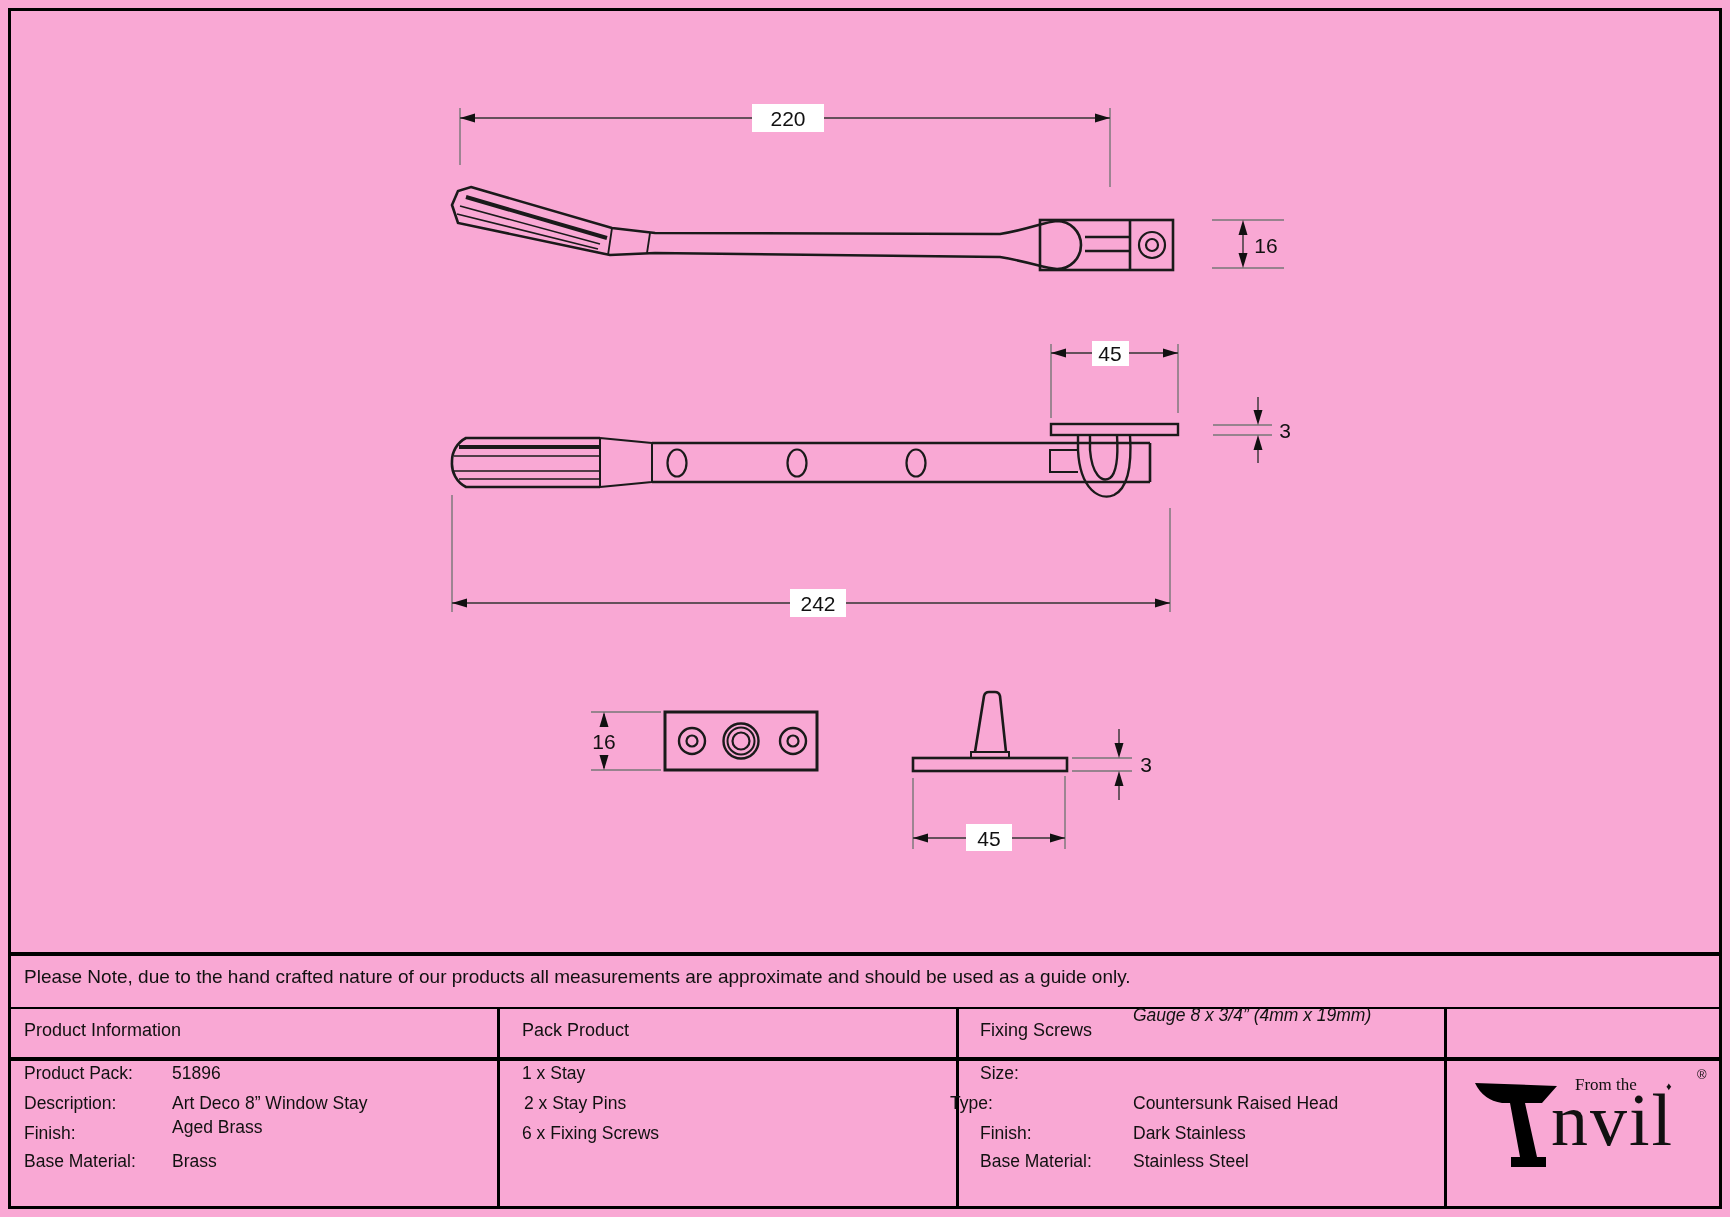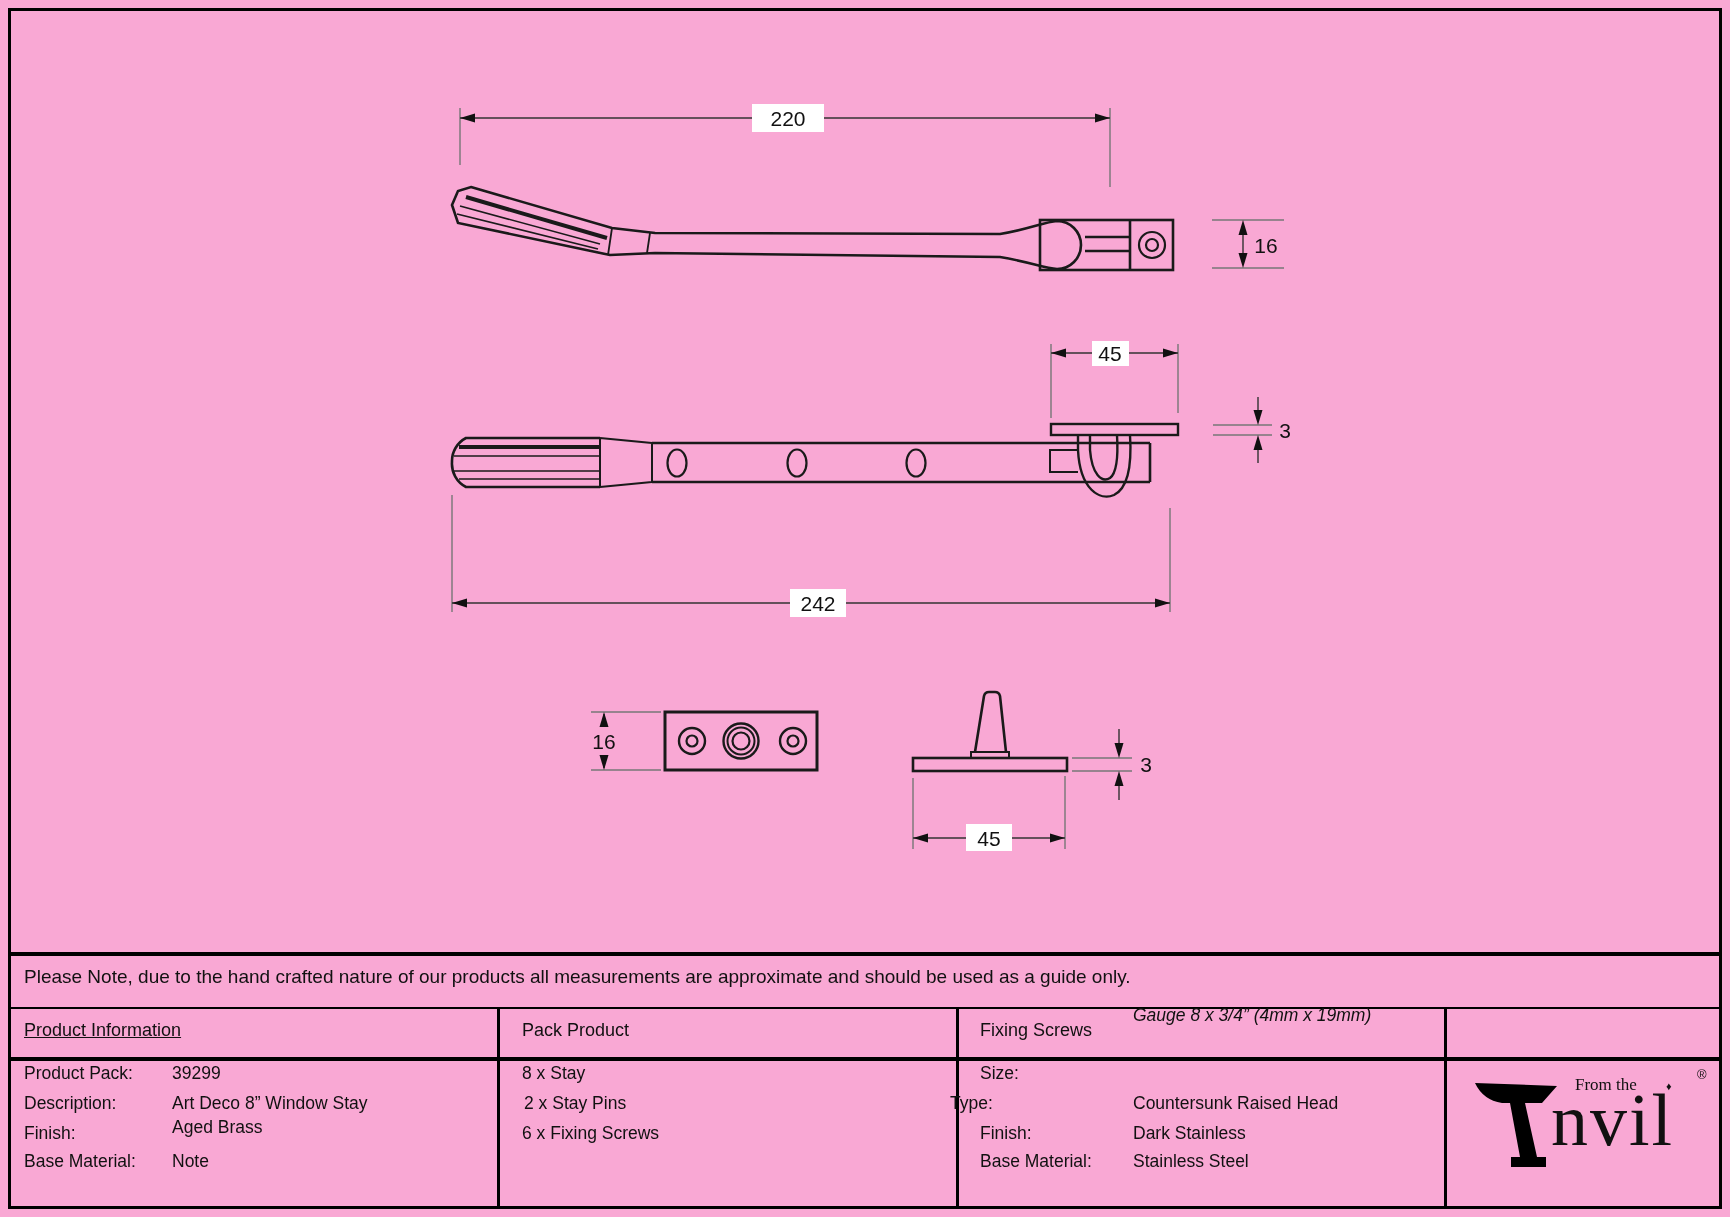--- a/index.html
+++ b/index.html
@@ -156,39 +156,39 @@
   <div class="abs outer-border"></div>
   <div class="abs hline" style="top:952px;height:4px;"></div>
   <div class="abs hline" style="top:1007px;height:2px;"></div>
   <div class="abs hline" style="top:1057px;height:4px;"></div>
   <div class="abs vline" style="left:497px;"></div>
   <div class="abs vline" style="left:956px;"></div>
   <div class="abs vline" style="left:1444px;"></div>
 
   <div class="abs note-text">Please Note, due to the hand crafted nature of our products all measurements are approximate and should be used as a guide only.</div>
 
-  <div class="abs hdr" style="left:24px;text-decoration:underline;">Product Information</div>
+  <div class="abs hdr" style="left:24px;">Product Information</div>
   <div class="abs hdr" style="left:522px;">Pack Product</div>
   <div class="abs hdr" style="left:980px;">Fixing Screws</div>
 
   <div class="abs cell-line" style="left:24px;top:1063px;">
     <span class="lbl">Product Pack:</span>
   </div>
-  <div class="abs cell-line" style="left:172px;top:1063px;">39299</div>
+  <div class="abs cell-line" style="left:172px;top:1063px;">51896</div>
 
   <div class="abs cell-line" style="left:24px;top:1093px;">Description:</div>
   <div class="abs cell-line" style="left:172px;top:1093px;">Art Deco 8” Window Stay</div>
 
   <div class="abs cell-line" style="left:24px;top:1123px;">Finish:</div>
   <div class="abs cell-line" style="left:172px;top:1117px;">Aged Brass</div>
 
   <div class="abs cell-line" style="left:24px;top:1151px;">Base Material:</div>
-  <div class="abs cell-line" style="left:172px;top:1151px;">Note</div>
-
-  <div class="abs cell-line" style="left:522px;top:1063px;">8 x Stay</div>
+  <div class="abs cell-line" style="left:172px;top:1151px;">Brass</div>
+
+  <div class="abs cell-line" style="left:522px;top:1063px;">1 x Stay</div>
   <div class="abs cell-line" style="left:524px;top:1093px;">2 x Stay Pins</div>
   <div class="abs cell-line" style="left:522px;top:1123px;">6 x Fixing Screws</div>
 
   <div class="abs cell-line" style="left:980px;top:1063px;">Size:</div>
   <div class="abs cell-line" style="left:1133px;top:1005px;font-style:italic;">Gauge 8 x 3/4” (4mm x 19mm)</div>
 
   <div class="abs cell-line" style="left:950px;top:1093px;">Type:</div>
   <div class="abs cell-line" style="left:1133px;top:1093px;">Countersunk Raised Head</div>
 
   <div class="abs cell-line" style="left:980px;top:1123px;">Finish:</div>

